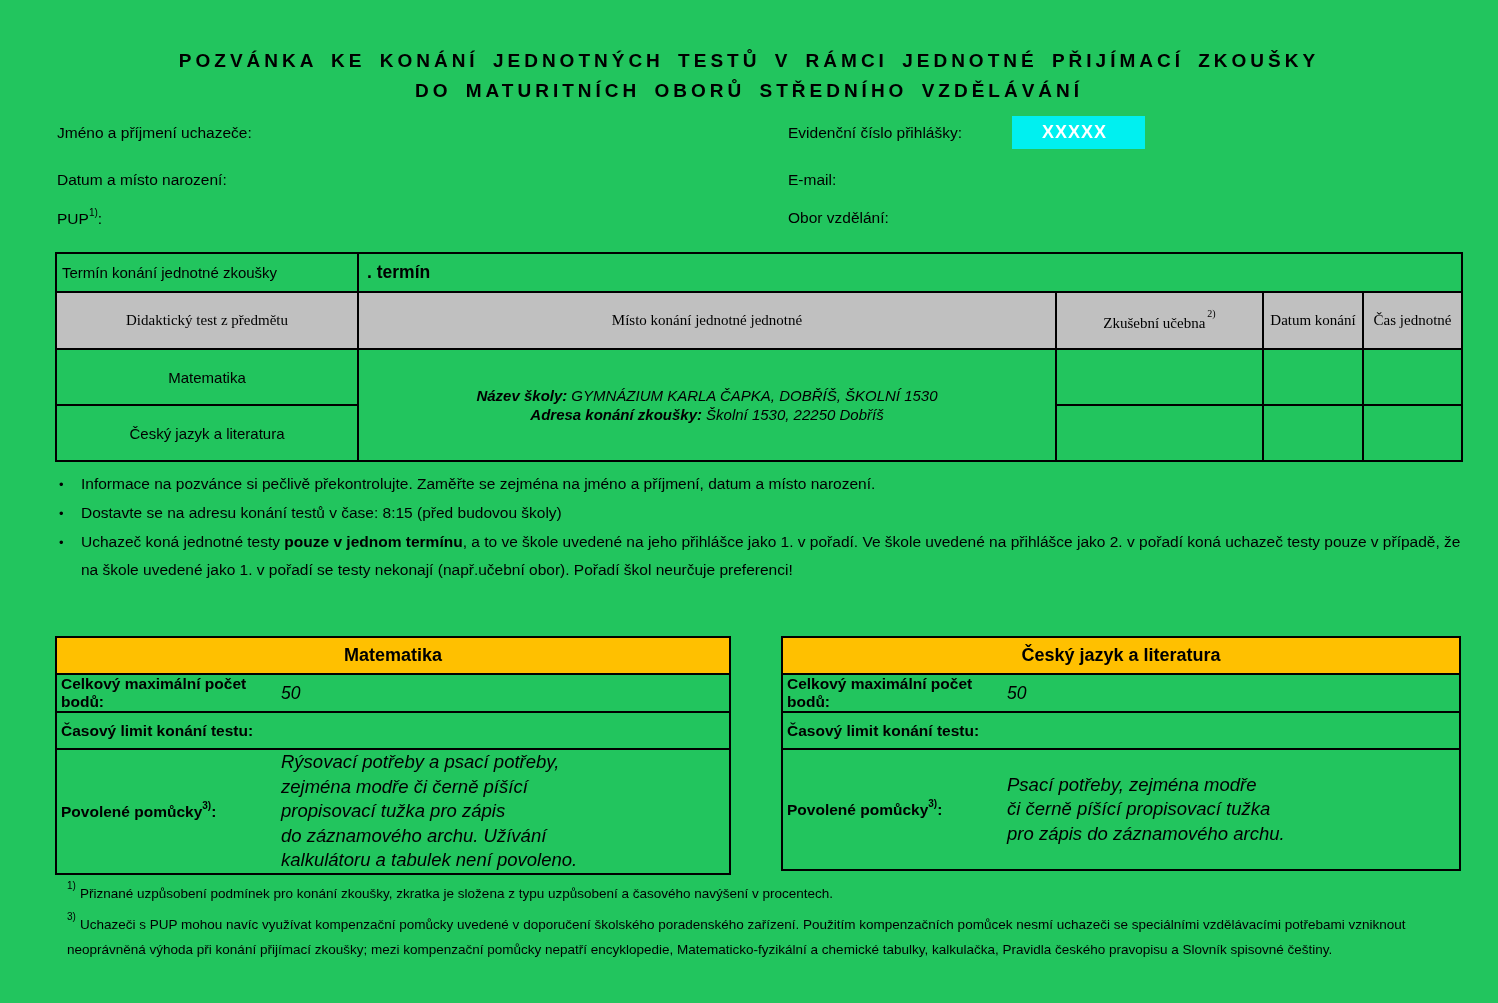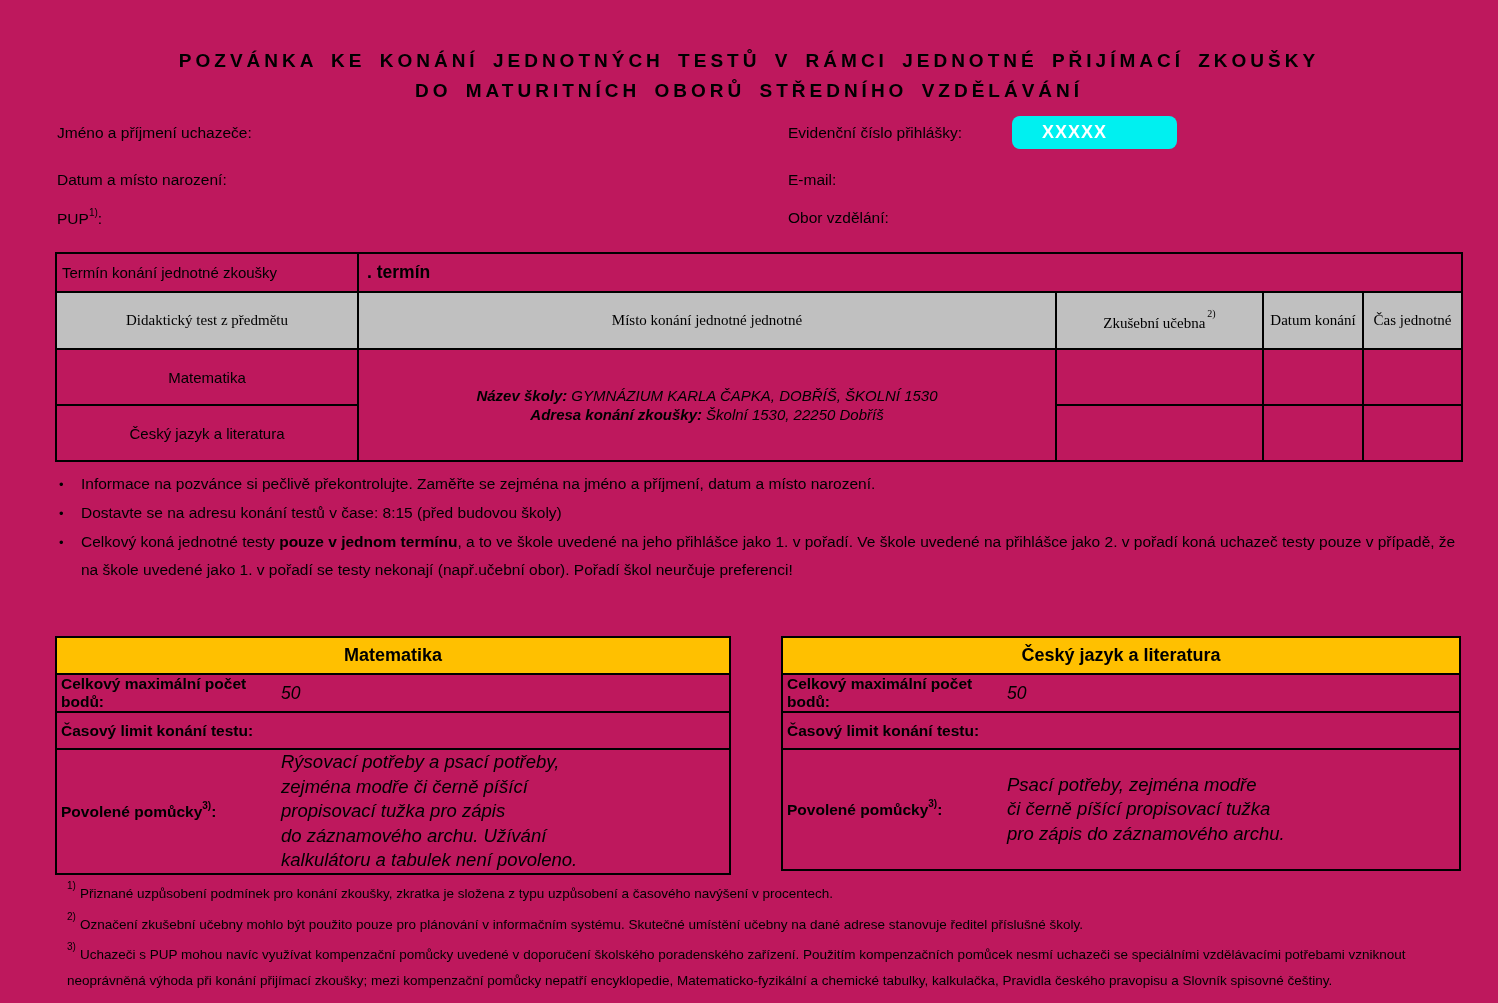--- a/index.html
+++ b/index.html
@@ -5,43 +5,42 @@
   * { box-sizing: border-box; margin: 0; padding: 0; }
   body {
     font-family: "Liberation Sans", sans-serif;
     color: #000;
     background: #fff;
   }
   .page {
     position: relative;
     width: 1498px;
     height: 1003px;
-    background: #be185d;
+    background: #22c55e;
     overflow: hidden;
   }
   .doc-title {
     position: absolute;
     top: 46px; left: 0;
     width: 100%;
     text-align: center;
     font-weight: bold;
     font-size: 19px;
     letter-spacing: 4px;
     word-spacing: 5px;
     line-height: 30px;
   }
   .lbl { position: absolute; font-size: 15.5px; }
   .lbl sup { font-size: 10px; position: relative; top: -2px; }
 
   .evidence-box {
     position: absolute;
     left: 1012px; top: 116px;
-    width: 165px; height: 33px;
+    width: 133px; height: 33px;
     background: #00F0F0;
-    border-radius: 8px;
   }
   .evidence-box span {
     display: block;
     padding-left: 30px;
     line-height: 33px;
     color: #fff;
     font-weight: bold;
     font-size: 18px;
     letter-spacing: 1px;
   }
@@ -169,21 +168,21 @@
     <div class="note">
       <span class="bullet"></span>
       <span class="note-text"><span>Informace na pozvánce si pečlivě překontrolujte. Zaměřte se zejména na jméno a příjmení, datum a místo narození.</span><span class="bold"></span><span></span></span>
     </div>
     <div class="note">
       <span class="bullet"></span>
       <span class="note-text"><span>Dostavte se na adresu konání testů v čase: 8:15 (před budovou školy)</span><span class="bold"></span><span></span></span>
     </div>
     <div class="note">
       <span class="bullet"></span>
-      <span class="note-text"><span>Celkový koná jednotné testy </span><span class="bold">pouze v jednom termínu</span><span>, a to ve škole uvedené na jeho přihlášce jako 1. v pořadí. Ve škole uvedené na přihlášce jako 2. v pořadí koná uchazeč testy pouze v případě, že na škole uvedené jako 1. v pořadí se testy nekonají (např.učební obor). Pořadí škol neurčuje preferenci!</span></span>
+      <span class="note-text"><span>Uchazeč koná jednotné testy </span><span class="bold">pouze v jednom termínu</span><span>, a to ve škole uvedené na jeho přihlášce jako 1. v pořadí. Ve škole uvedené na přihlášce jako 2. v pořadí koná uchazeč testy pouze v případě, že na škole uvedené jako 1. v pořadí se testy nekonají (např.učební obor). Pořadí škol neurčuje preferenci!</span></span>
     </div>
   </div>
 
 
   <table class="panel panel-left">
     <tbody>
         <tr class="subject-row">
       <td>Matematika</td>
     </tr>
     <tr class="prow1">
@@ -246,17 +245,16 @@
 či černě píšící propisovací tužka
 pro zápis do záznamového archu.</span>
         </div>
       </td>
     </tr>
   </tbody>
     </table>
 
   <div class="footnotes">
     <div class="fn"><sup>1)</sup><span>Přiznané uzpůsobení podmínek pro konání zkoušky, zkratka je složena z typu uzpůsobení a časového navýšení v procentech.</span></div>
-    <div class="fn"><sup>2)</sup><span>Označení zkušební učebny mohlo být použito pouze pro plánování v informačním systému. Skutečné umístění učebny na dané adrese stanovuje ředitel příslušné školy.</span></div>
     <div class="fn"><sup>3)</sup><span>Uchazeči s PUP mohou navíc využívat kompenzační pomůcky uvedené v doporučení školského poradenského zařízení. Použitím kompenzačních pomůcek nesmí uchazeči se speciálními vzdělávacími potřebami vzniknout neoprávněná výhoda při konání přijímací zkoušky; mezi kompenzační pomůcky nepatří encyklopedie, Matematicko-fyzikální a chemické tabulky, kalkulačka, Pravidla českého pravopisu a Slovník spisovné češtiny.</span></div>
   </div>
 
 </div>
 
 </body></html>

